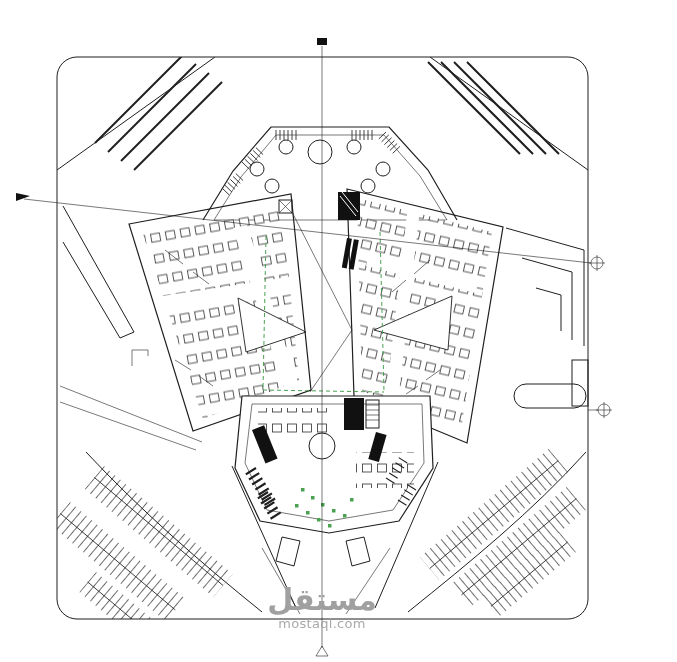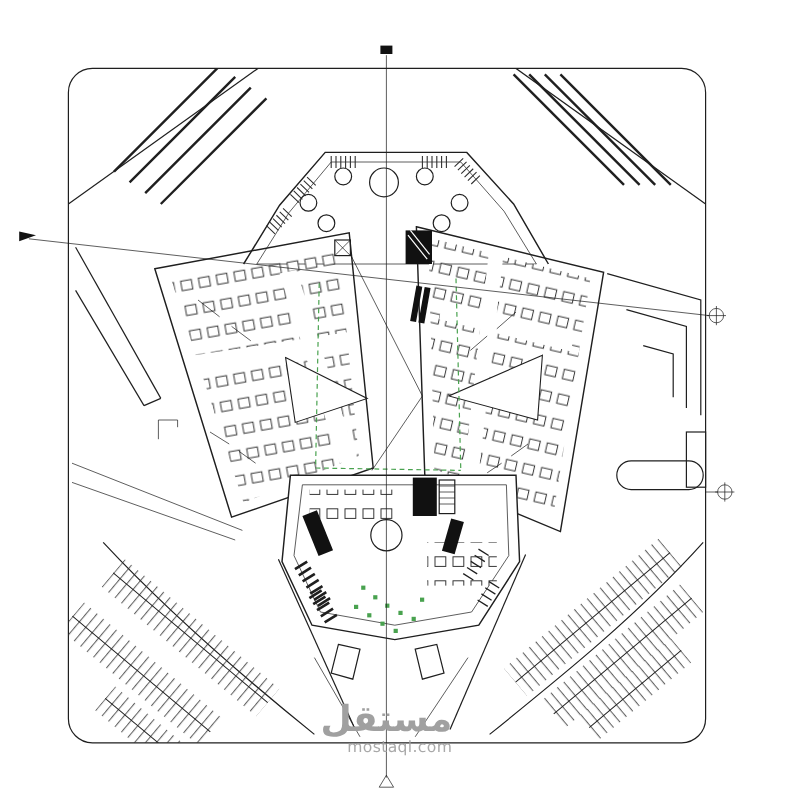--- a/index.html
+++ b/index.html
@@ -20,21 +20,21 @@
   .green-dash{fill:none;stroke:var(--accent-green,#49a24f);stroke-width:1;stroke-dasharray:4 3;}
   .green-dot rect{fill:var(--accent-green,#49a24f);}
   .thick-ticks{stroke:var(--line,#111);stroke-width:2.2;fill:none;}
   .thin-ticks{stroke:var(--line,#111);stroke-width:1.1;fill:none;}
   .watermark{
     position:absolute;left:322px;top:584px;transform:translateX(-50%);
     text-align:center;color:var(--watermark-gray,#a3a3a3);
     pointer-events:none;white-space:nowrap;
   }
   .wm-ar{font-size:30px;font-weight:bold;line-height:1.05;}
-  .wm-domain{font-size:13px;letter-spacing:.3px;opacity:.9;text-align:right;}
+  .wm-domain{font-size:13px;letter-spacing:.3px;opacity:.9;}
 </style>
 </head>
 <body>
 
 <div class="stage">
 
   <svg class="plan" viewBox="0 0 677 662" width="677" height="662">
     <defs>
       <clipPath id="siteClip">
           <rect x="57" y="57" width="531" height="562" rx="20"></rect>

